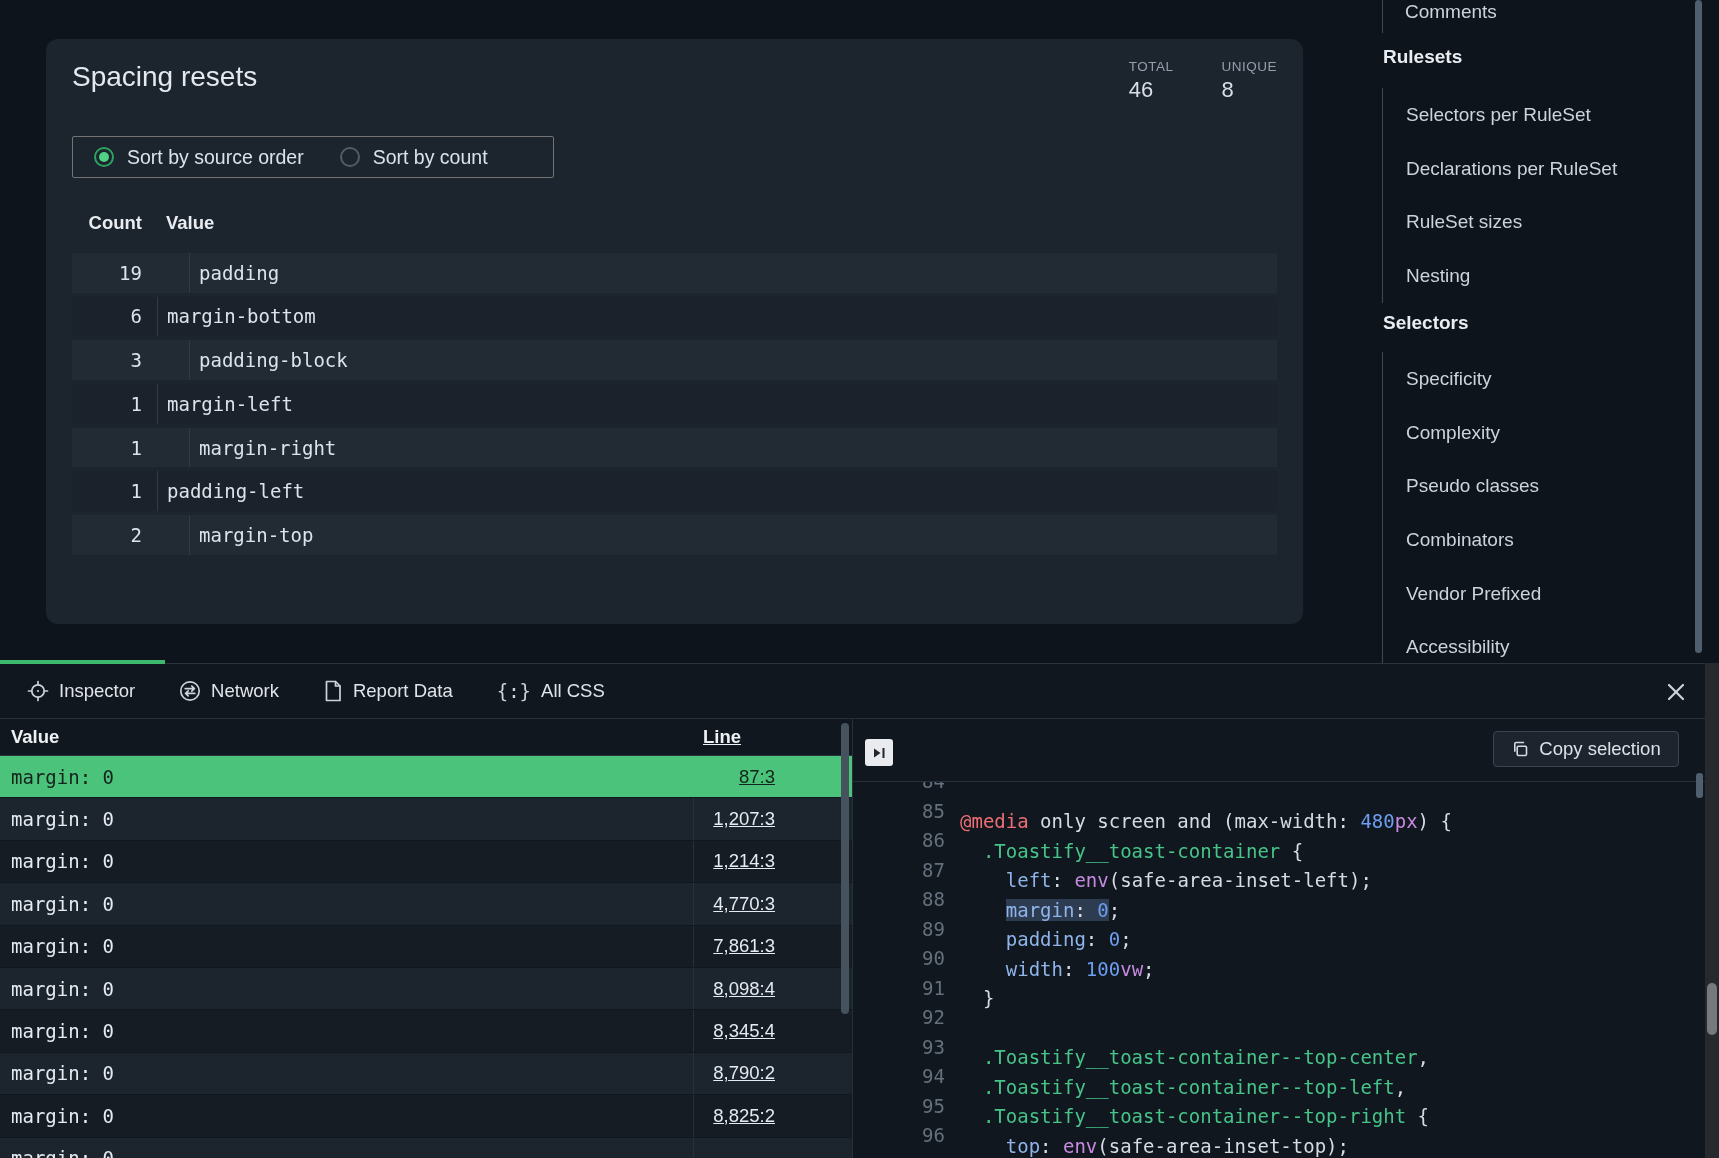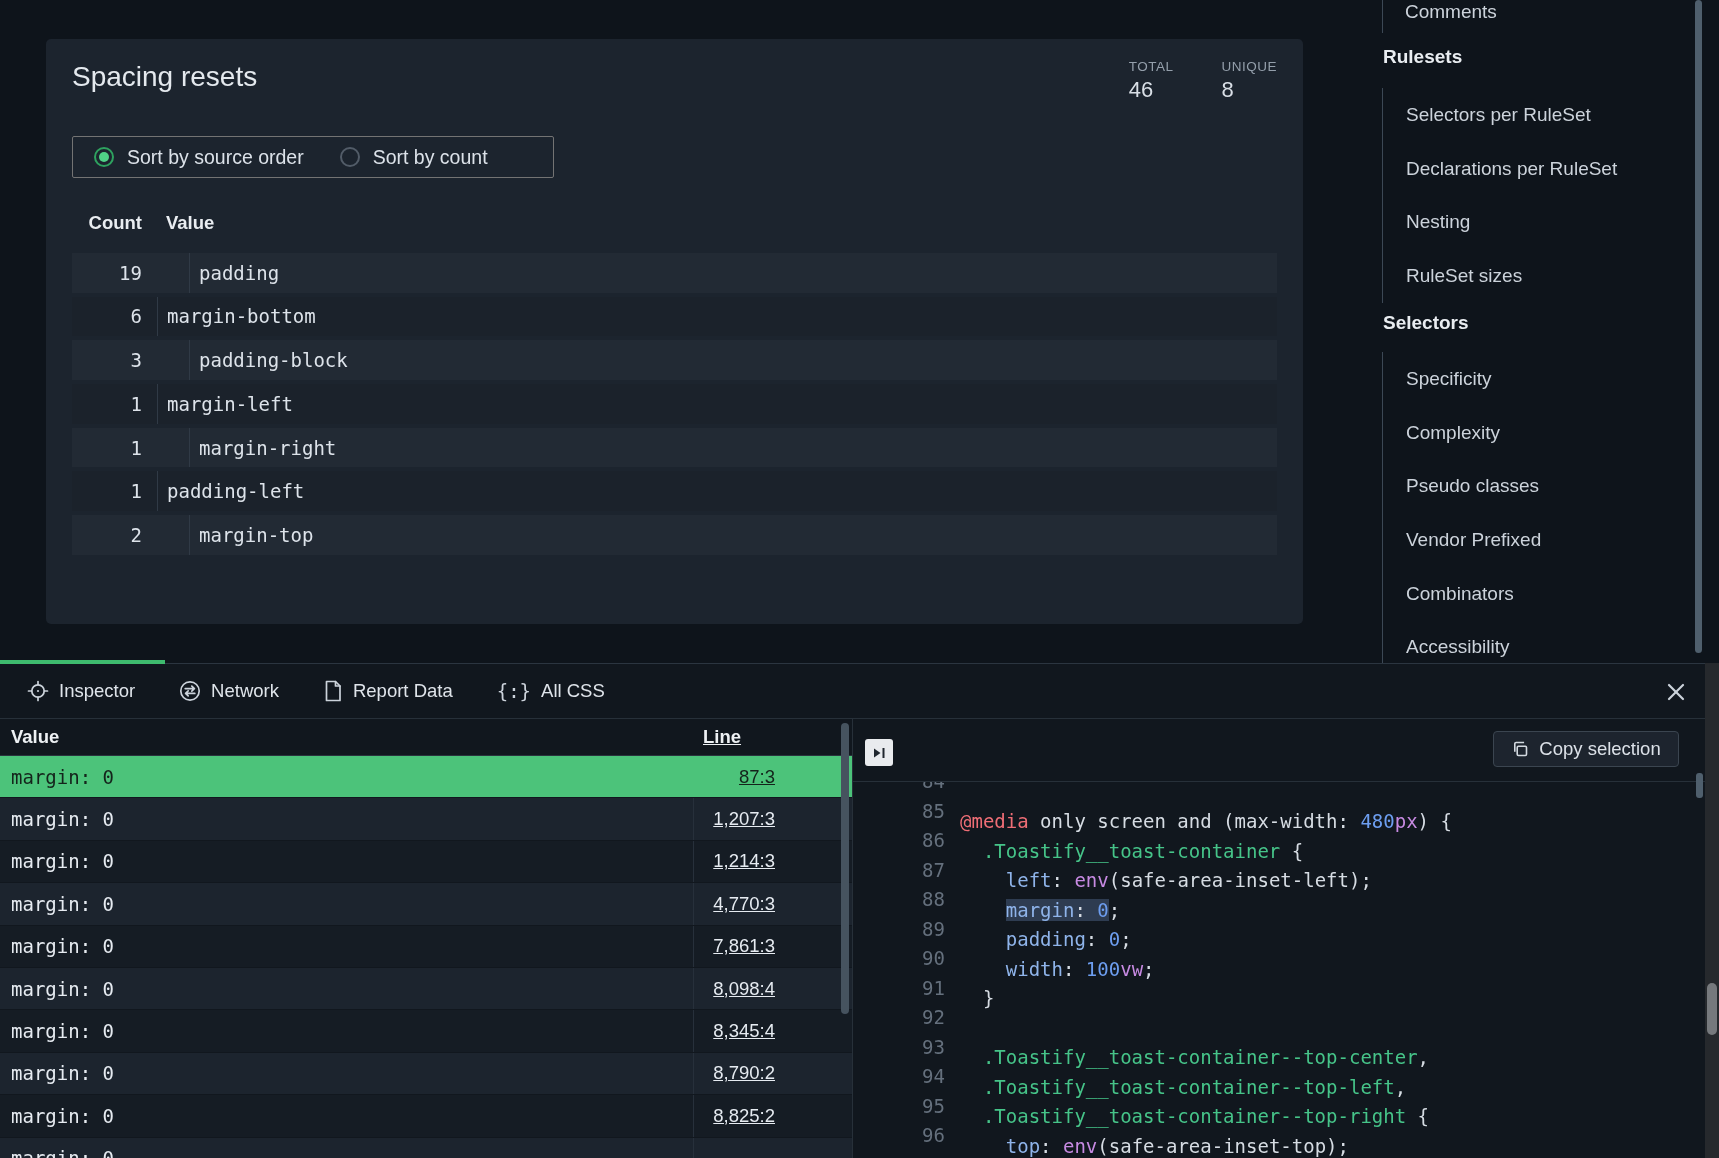--- a/index.html
+++ b/index.html
@@ -1,21 +1,21 @@
 <!DOCTYPE html>
 <html><head>
 <meta charset="utf-8">
 <style>
   * { margin:0; padding:0; box-sizing:border-box; }
   html,body { width:1719px; height:1158px; overflow:hidden; }
   body { position:relative; background:#0e141b; font-family:"Liberation Sans", sans-serif; color:#dde3ea; }
   .mono { font-family:"DejaVu Sans Mono", monospace; }
 
   
-  .card { position:absolute; left:46px; top:39px; width:1257px; height:585px; background:#1c242e; border-radius:5px; }
+  .card { position:absolute; left:46px; top:39px; width:1257px; height:585px; background:#1c242e; border-radius:12px; }
   .card-title { position:absolute; left:26px; top:22px; font-size:28px; font-weight:500; color:#e4e9ee; }
   .stats { position:absolute; right:26px; top:20px; display:flex; gap:48px; }
   .stat-label { font-size:13.5px; letter-spacing:.5px; color:#949fab; }
   .stat-value { font-size:22px; font-weight:400; color:#d9dfe6; margin-top:3px; }
   .radio-group { position:absolute; left:26px; top:97px; width:482px; height:42px; border:1px solid #737373; border-radius:2px; display:flex; align-items:center; padding-left:21px; gap:36px; }
   .radio-opt { display:flex; align-items:center; gap:13px; font-size:19.5px; color:#dce2e9; cursor:pointer; }
   .radio { width:20px; height:20px; border-radius:50%; border:2px solid #525c68; background:transparent; position:relative; flex:none; }
   .radio.sel { border-color:#2ea25f; }
   .radio.sel::after { content:""; position:absolute; left:3px; top:3px; width:10px; height:10px; border-radius:50%; background:#4fd186; }
   .thead { position:absolute; left:26px; top:173px; width:1205px; height:24px; font-weight:700; font-size:18.5px; color:#e9edf1; }
@@ -151,30 +151,30 @@
     </div>
 </div>
 
 <div class="sidebar">
   <div class="sb-border-top"></div>
   <div class="sb-comments">Comments</div>
   <div class="sb-header sb-h1">Rulesets</div>
   <div class="sb-ul sb-ul1">
       <div class="sb-item">Selectors per RuleSet</div>
       <div class="sb-item">Declarations per RuleSet</div>
+      <div class="sb-item">RuleSet sizes</div>
       <div class="sb-item">Nesting</div>
-      <div class="sb-item">RuleSet sizes</div>
     </div>
   <div class="sb-header sb-h2">Selectors</div>
   <div class="sb-ul sb-ul2">
       <div class="sb-item">Specificity</div>
       <div class="sb-item">Complexity</div>
       <div class="sb-item">Pseudo classes</div>
+      <div class="sb-item">Combinators</div>
       <div class="sb-item">Vendor Prefixed</div>
-      <div class="sb-item">Combinators</div>
       <div class="sb-item">Accessibility</div>
     </div>
 </div>
 
 <div class="scroll-top-thumb"></div>
 
 <div class="panel">
   <div class="tab-indicator"></div>
 
   <div class="tabbar">

